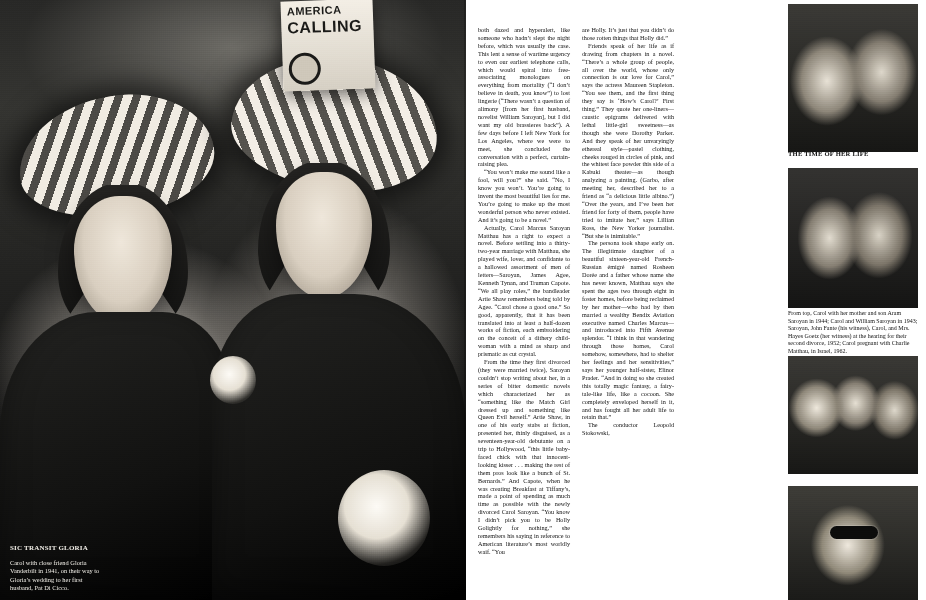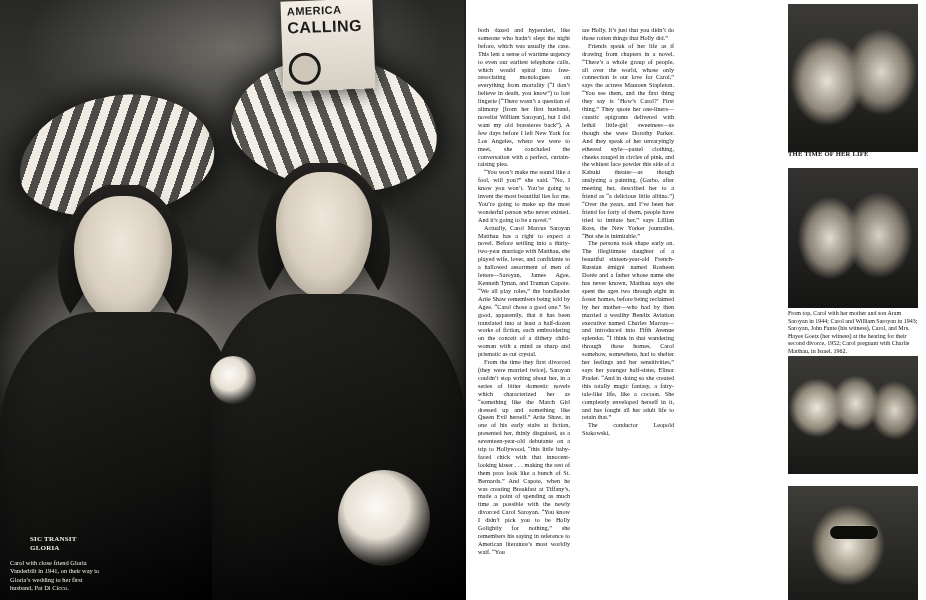--- a/index.html
+++ b/index.html
@@ -90,21 +90,21 @@
     font-family:"Liberation Serif", serif;
     font-style:italic;
     font-size:19px;line-height:25px;
     text-shadow:0 2px 8px rgba(0,0,0,.85);
   }
   
   .left-caption{
     position:absolute;left:10px;bottom:8px;width:92px;color:#f2efe8;
     font-family:"Liberation Serif", serif;
   }
-  .left-caption .hd{font-size:7px;font-weight:700;line-height:8.5px;letter-spacing:.2px;text-transform:uppercase;margin-left:20px;}
+  .left-caption .hd{font-size:7px;font-weight:700;line-height:8.5px;letter-spacing:.2px;text-transform:uppercase;}
   .left-caption .bd{margin-top:7px;font-size:6.4px;line-height:8.2px;}
 
   
   .right-page{position:absolute;left:466px;top:0;width:460px;height:600px;background:#fff;}
   .cols{position:absolute;left:12px;top:26px;width:300px;height:556px;}
   .col{
     position:absolute;top:0;width:92px;height:556px;
     font-size:6.2px;line-height:7.9px;text-align:justify;
     -webkit-hyphens:auto;hyphens:auto;
     color:#111;

